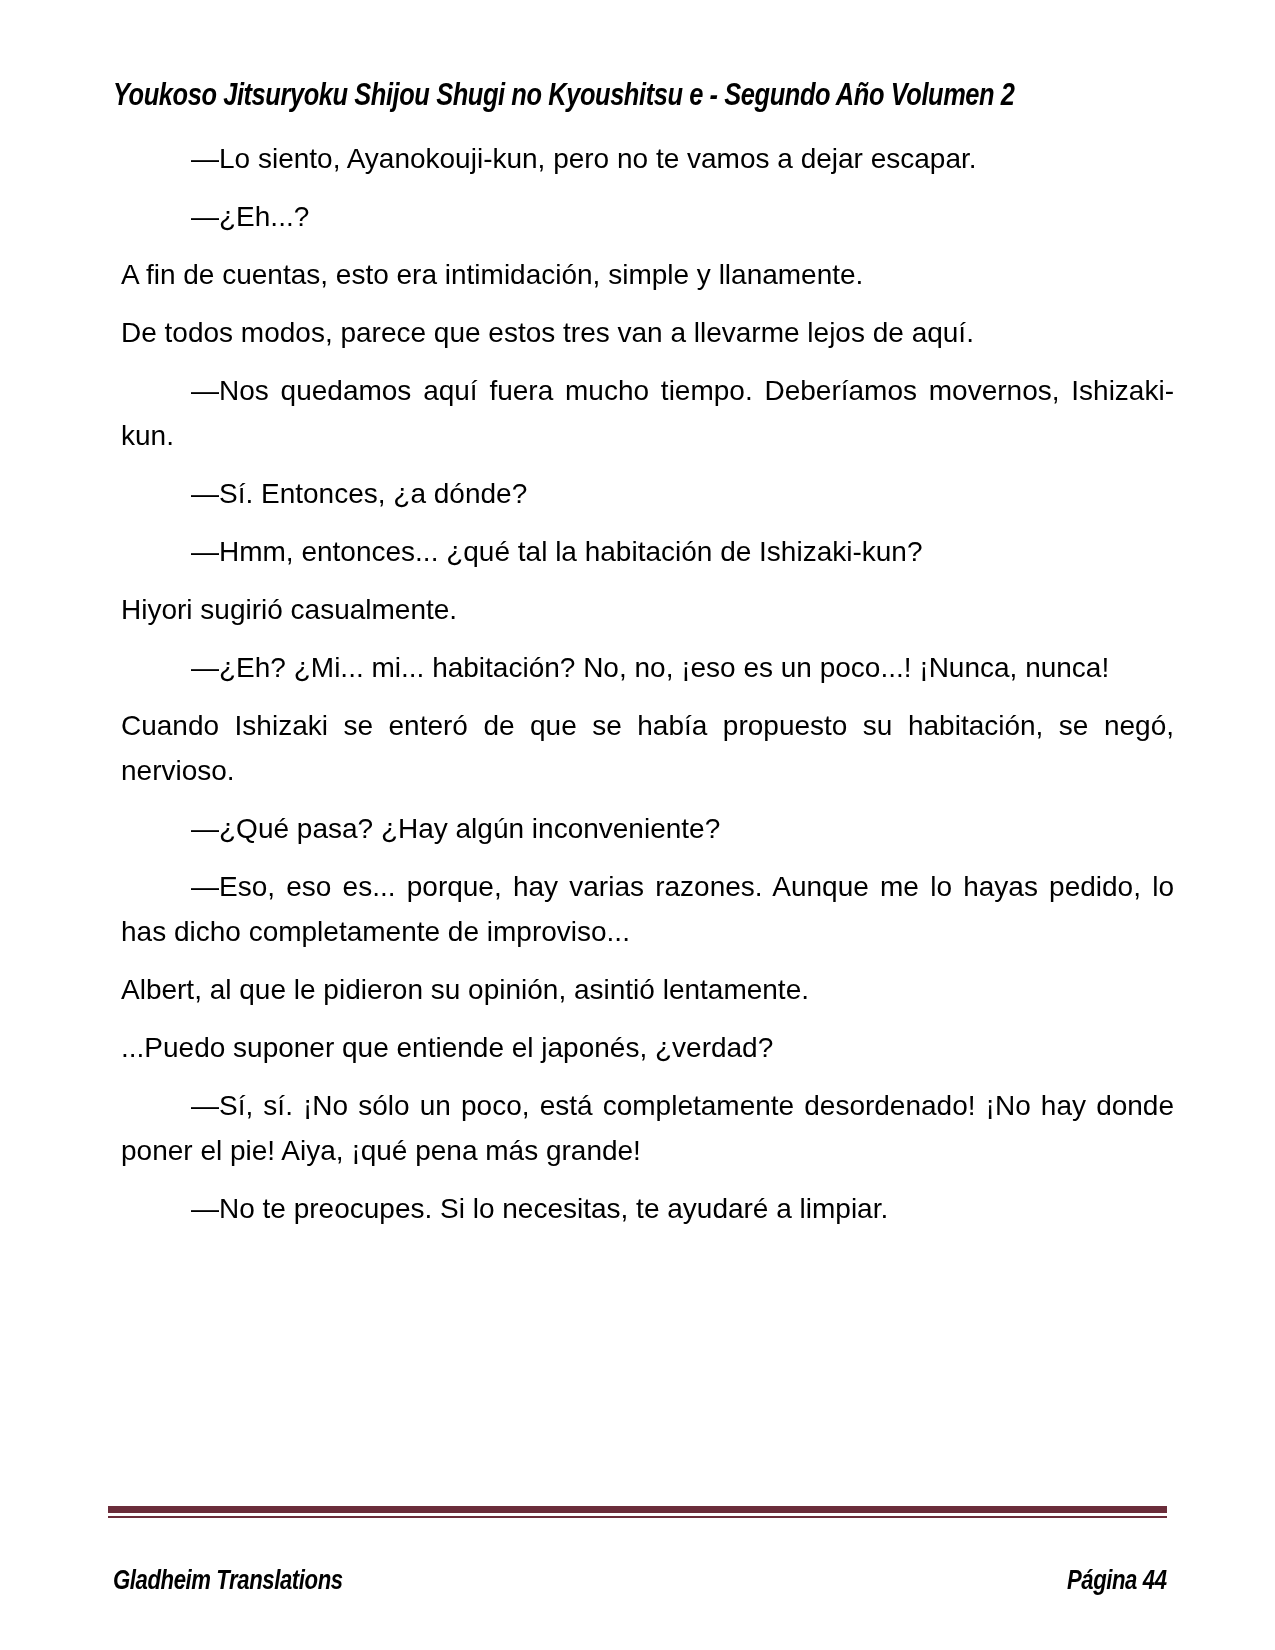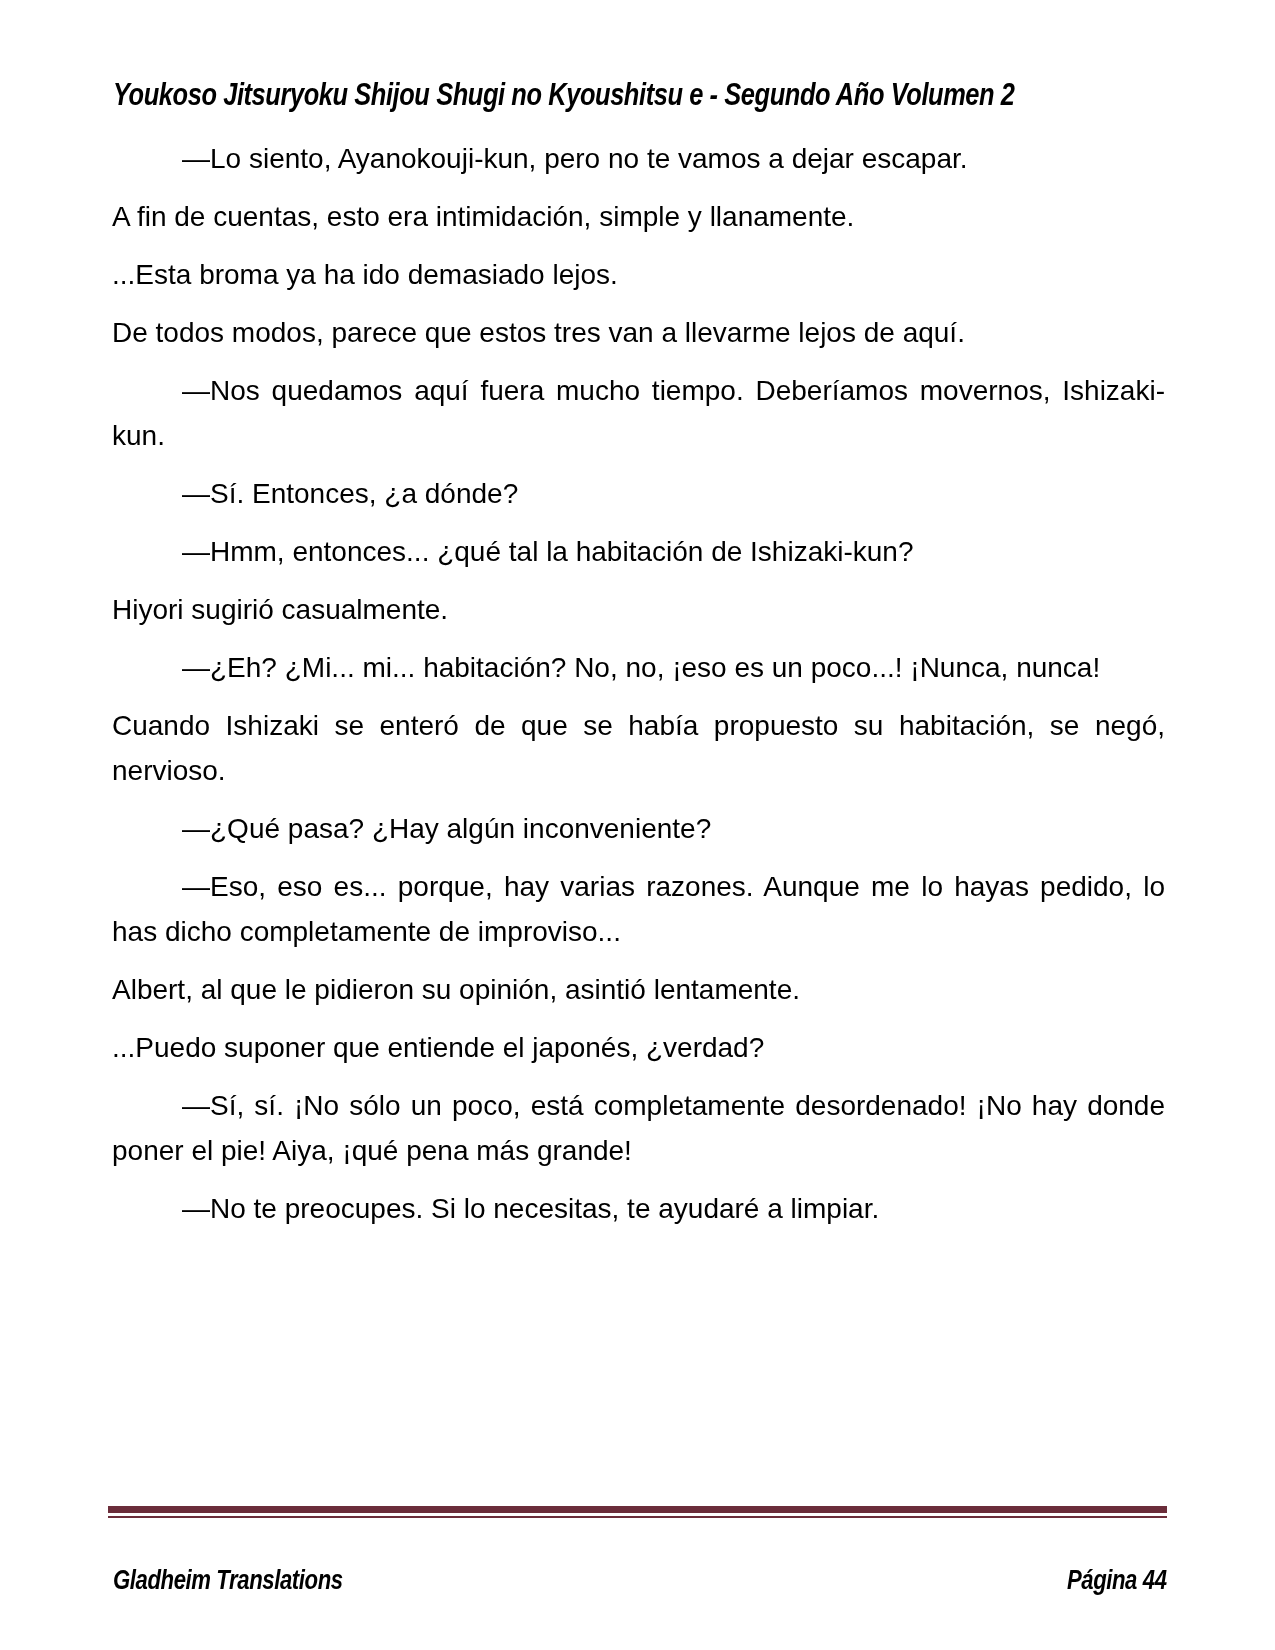--- a/index.html
+++ b/index.html
@@ -33,21 +33,21 @@
     font-style: italic;
     letter-spacing: -0.5px;
   }
   .running-head .condensed {
     font-size: 31px;
     line-height: 34px;
   }
   
   .content {
     position: absolute;
-    left: 112px;
+    left: 121px;
     top: 136px;
     width: 1053px;
   }
   .content p {
     margin: 0 0 13px 0;
     font-size: 28px;
     line-height: 45px;
     text-align: justify;
     text-align-last: left;
   }
@@ -93,22 +93,22 @@
 <body>
 
 <div class="page">
 
   <div class="running-head">
     <span class="condensed">Youkoso Jitsuryoku Shijou Shugi no Kyoushitsu e - Segundo Año Volumen 2</span>
   </div>
 
   <div class="content">
     <p class="indent">—Lo siento, Ayanokouji-kun, pero no te vamos a dejar escapar.</p>
+    <p class="indent">—¿Eh...?</p>
     <p>A fin de cuentas, esto era intimidación, simple y llanamente.</p>
-    <p>...Esta broma ya ha ido demasiado lejos.</p>
     <p>De todos modos, parece que estos tres van a llevarme lejos de aquí.</p>
     <p class="indent">—Nos quedamos aquí fuera mucho tiempo. Deberíamos movernos, Ishizaki-kun.</p>
     <p class="indent">—Sí. Entonces, ¿a dónde?</p>
     <p class="indent">—Hmm, entonces... ¿qué tal la habitación de Ishizaki-kun?</p>
     <p>Hiyori sugirió casualmente.</p>
     <p class="indent">—¿Eh? ¿Mi... mi... habitación? No, no, ¡eso es un poco...! ¡Nunca, nunca!</p>
     <p>Cuando Ishizaki se enteró de que se había propuesto su habitación, se negó, nervioso.</p>
     <p class="indent">—¿Qué pasa? ¿Hay algún inconveniente?</p>
     <p class="indent">—Eso, eso es... porque, hay varias razones. Aunque me lo hayas pedido, lo has dicho completamente de improviso...</p>
     <p>Albert, al que le pidieron su opinión, asintió lentamente.</p>

